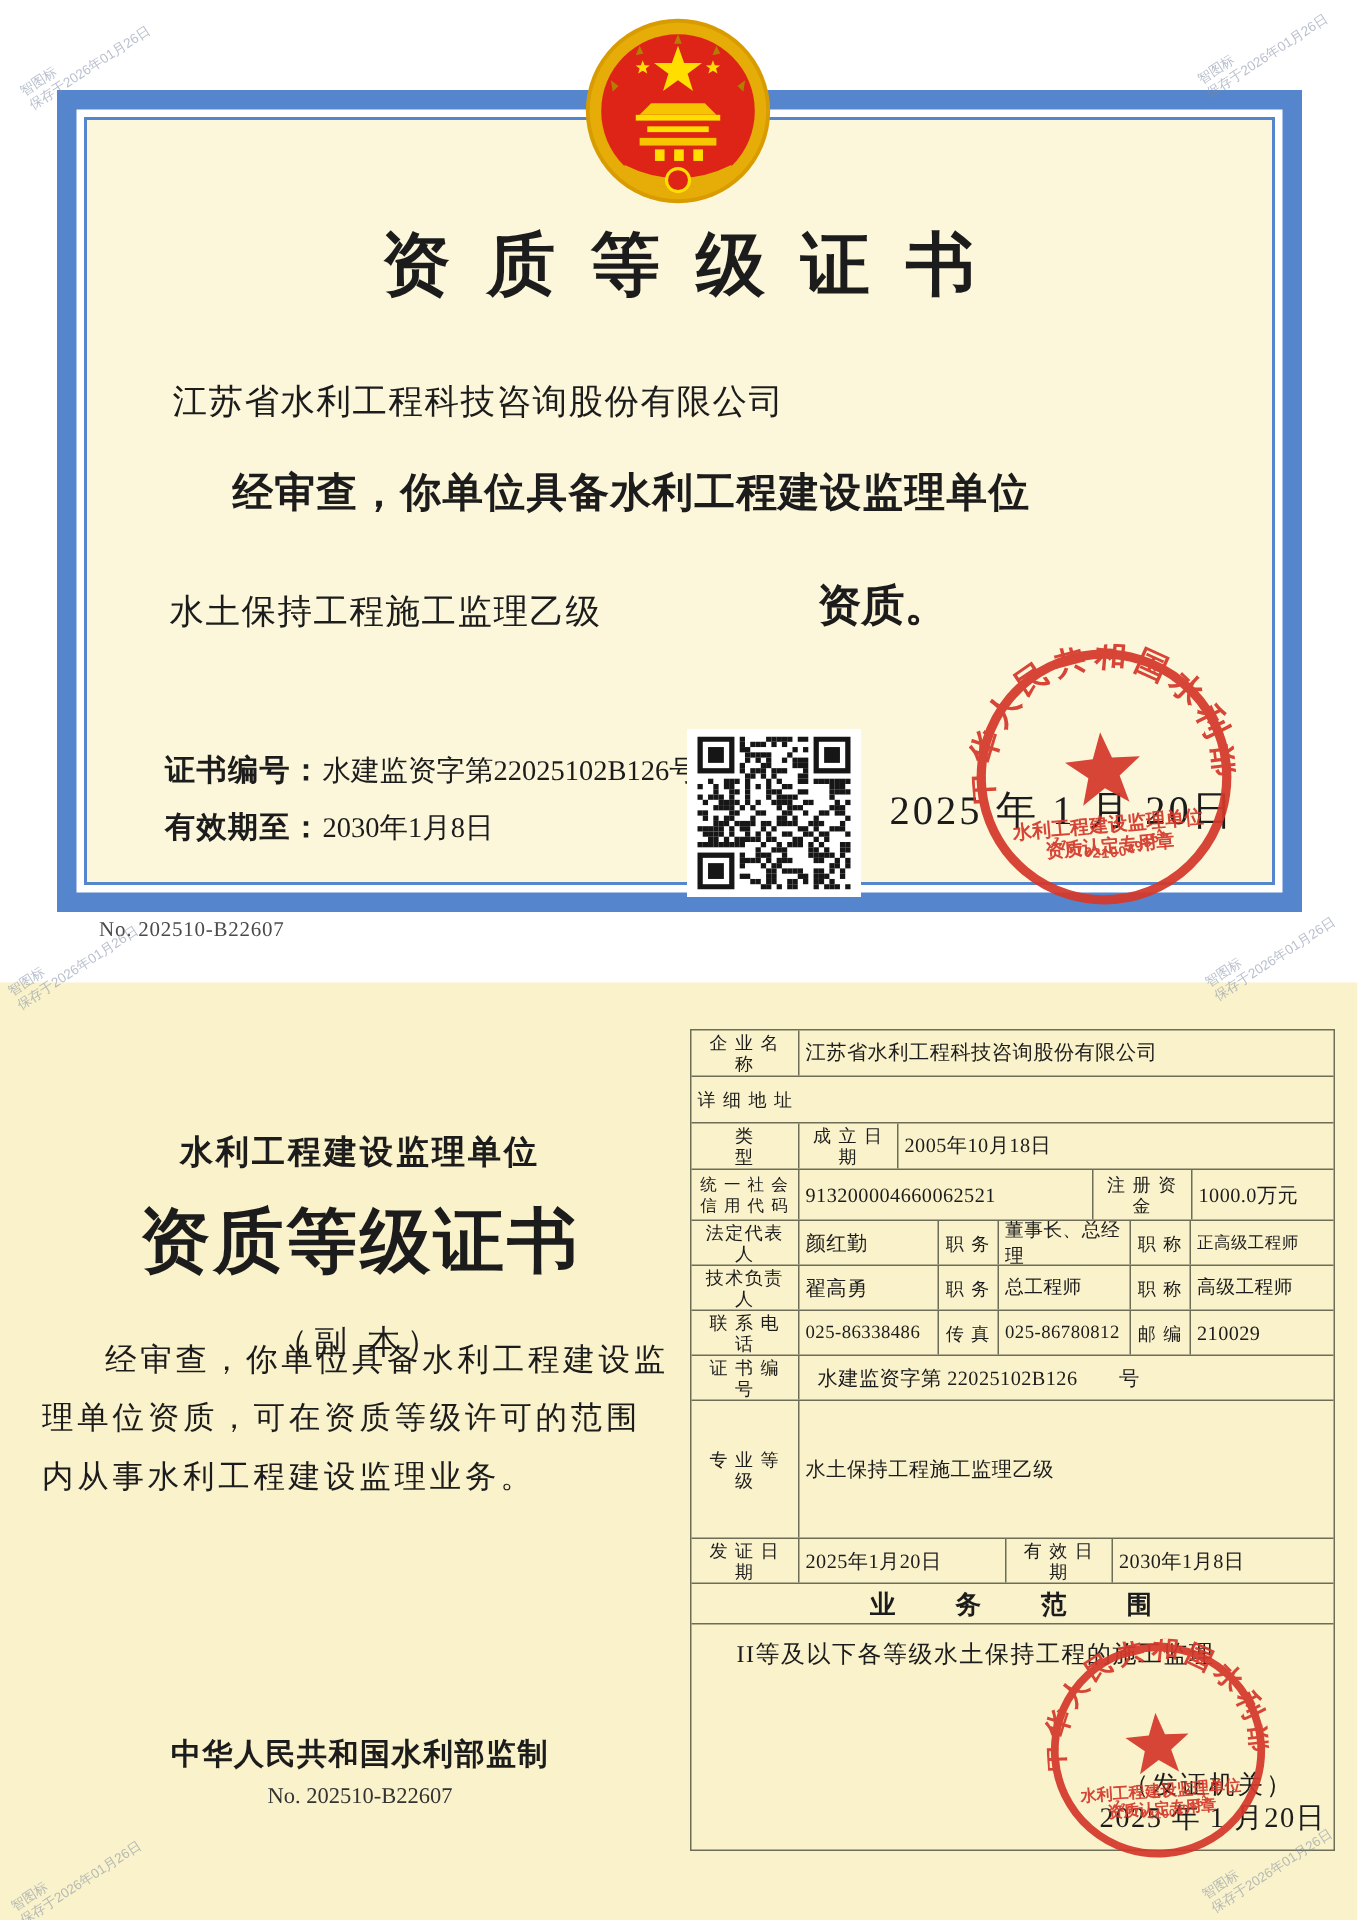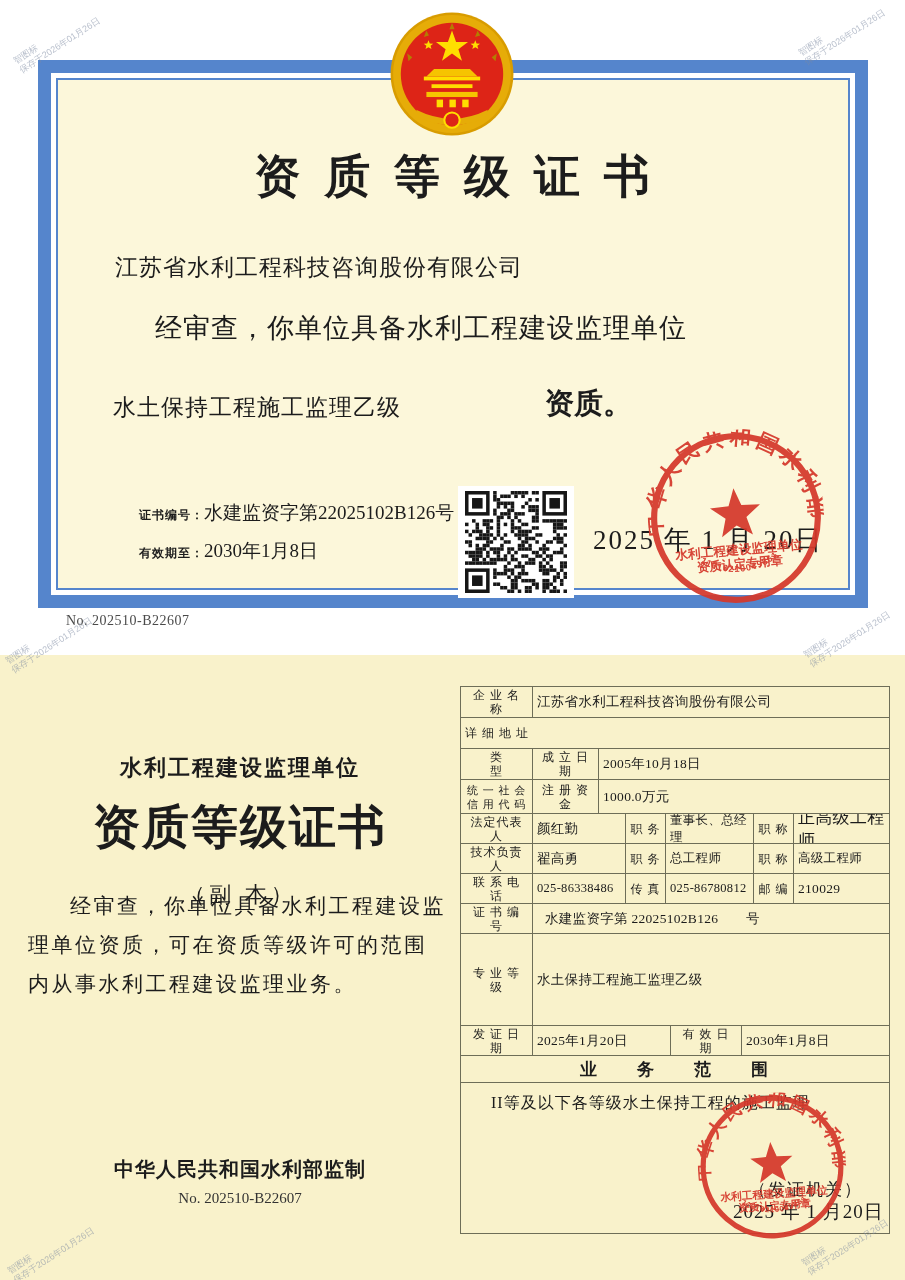--- a/index.html
+++ b/index.html
@@ -9,27 +9,27 @@
 
   
   .front-card{left:38px;top:60px;width:830px;height:548px;background:#ffffff;
     border:13px solid #5585cc;box-sizing:border-box;}
   .front-inner{position:absolute;left:5px;top:5px;right:5px;bottom:5px;
     border:2px solid #5585cc;background:#fcf7da;}
 
   .front-title{left:0;top:146px;width:905px;text-align:center;font-size:46px;font-weight:700;
     letter-spacing:0.52em;padding-left:0.5em;box-sizing:border-box;}
   .front-company{left:115px;top:252px;font-size:23px;letter-spacing:1px;}
-  .front-statement{left:155px;top:310px;font-size:27px;font-weight:400;
+  .front-statement{left:155px;top:310px;font-size:27px;font-weight:700;
     font-family:"Liberation Sans","DejaVu Sans",sans-serif;letter-spacing:1px;}
   .front-grade{left:113px;top:392px;font-size:23px;letter-spacing:1px;}
   .front-zizhi{left:545px;top:384px;font-size:29px;font-weight:700;
     font-family:"Liberation Sans","DejaVu Sans",sans-serif;}
   .front-line{font-size:19px;}
-  .front-line b{font-size:12px;font-family:"Liberation Sans","DejaVu Sans",sans-serif;letter-spacing:1px;margin-left:29px;}
+  .front-line b{font-size:20px;font-family:"Liberation Sans","DejaVu Sans",sans-serif;letter-spacing:1px;}
   .front-certno{left:110px;top:500px;}
   .front-valid{left:110px;top:538px;}
   .front-date{left:593px;top:522px;font-size:27px;letter-spacing:2px;}
   .front-serial{left:66px;top:613px;font-size:14px;color:#4a4a4a;letter-spacing:0.5px;}
 
   
   .qr{left:458px;top:486px;width:116px;height:112px;background:#ffffff;padding:5px;box-sizing:border-box;}
 
   
   .seal{opacity:0.93;}
@@ -476,30 +476,31 @@
     <div class="tcell lbl" style="width:72px">详 细 地 址</div>
   </div>
   <div class="trow" style="height:31px">
     <div class="tcell lbl" style="width:72px">类　　　型</div>
     <div class="tcell lbl" style="width:66px">成 立 日 期</div>
     <div class="tcell val" style="flex:1">2005年10月18日</div>
   </div>
   <div class="trow" style="height:34px">
     <div class="tcell lbl" style="width:72px;font-size:11px">统 一 社 会
 信 用 代 码</div>
+    <div class="tcell val" style="width:196px">913200004660062521</div>
     <div class="tcell lbl" style="width:66px">注 册 资 金</div>
     <div class="tcell val" style="flex:1">1000.0万元</div>
   </div>
   <div class="trow" style="height:30px">
     <div class="tcell lbl" style="width:72px">法定代表人</div>
     <div class="tcell val" style="width:93px">颜红勤</div>
     <div class="tcell lbl" style="width:40px">职  务</div>
     <div class="tcell val" style="width:88px;font-size:12.5px">董事长、总经理</div>
     <div class="tcell lbl" style="width:40px">职  称</div>
-    <div class="tcell val" style="flex:1;font-size:17px">正高级工程师</div>
+    <div class="tcell val" style="flex:1;font-size:11px">正高级工程师</div>
   </div>
   <div class="trow" style="height:30px">
     <div class="tcell lbl" style="width:72px">技术负责人</div>
     <div class="tcell val" style="width:93px">翟高勇</div>
     <div class="tcell lbl" style="width:40px">职  务</div>
     <div class="tcell val" style="width:88px;font-size:12.5px">总工程师</div>
     <div class="tcell lbl" style="width:40px">职  称</div>
     <div class="tcell val" style="flex:1;font-size:12.5px">高级工程师</div>
   </div>
   <div class="trow" style="height:30px">

